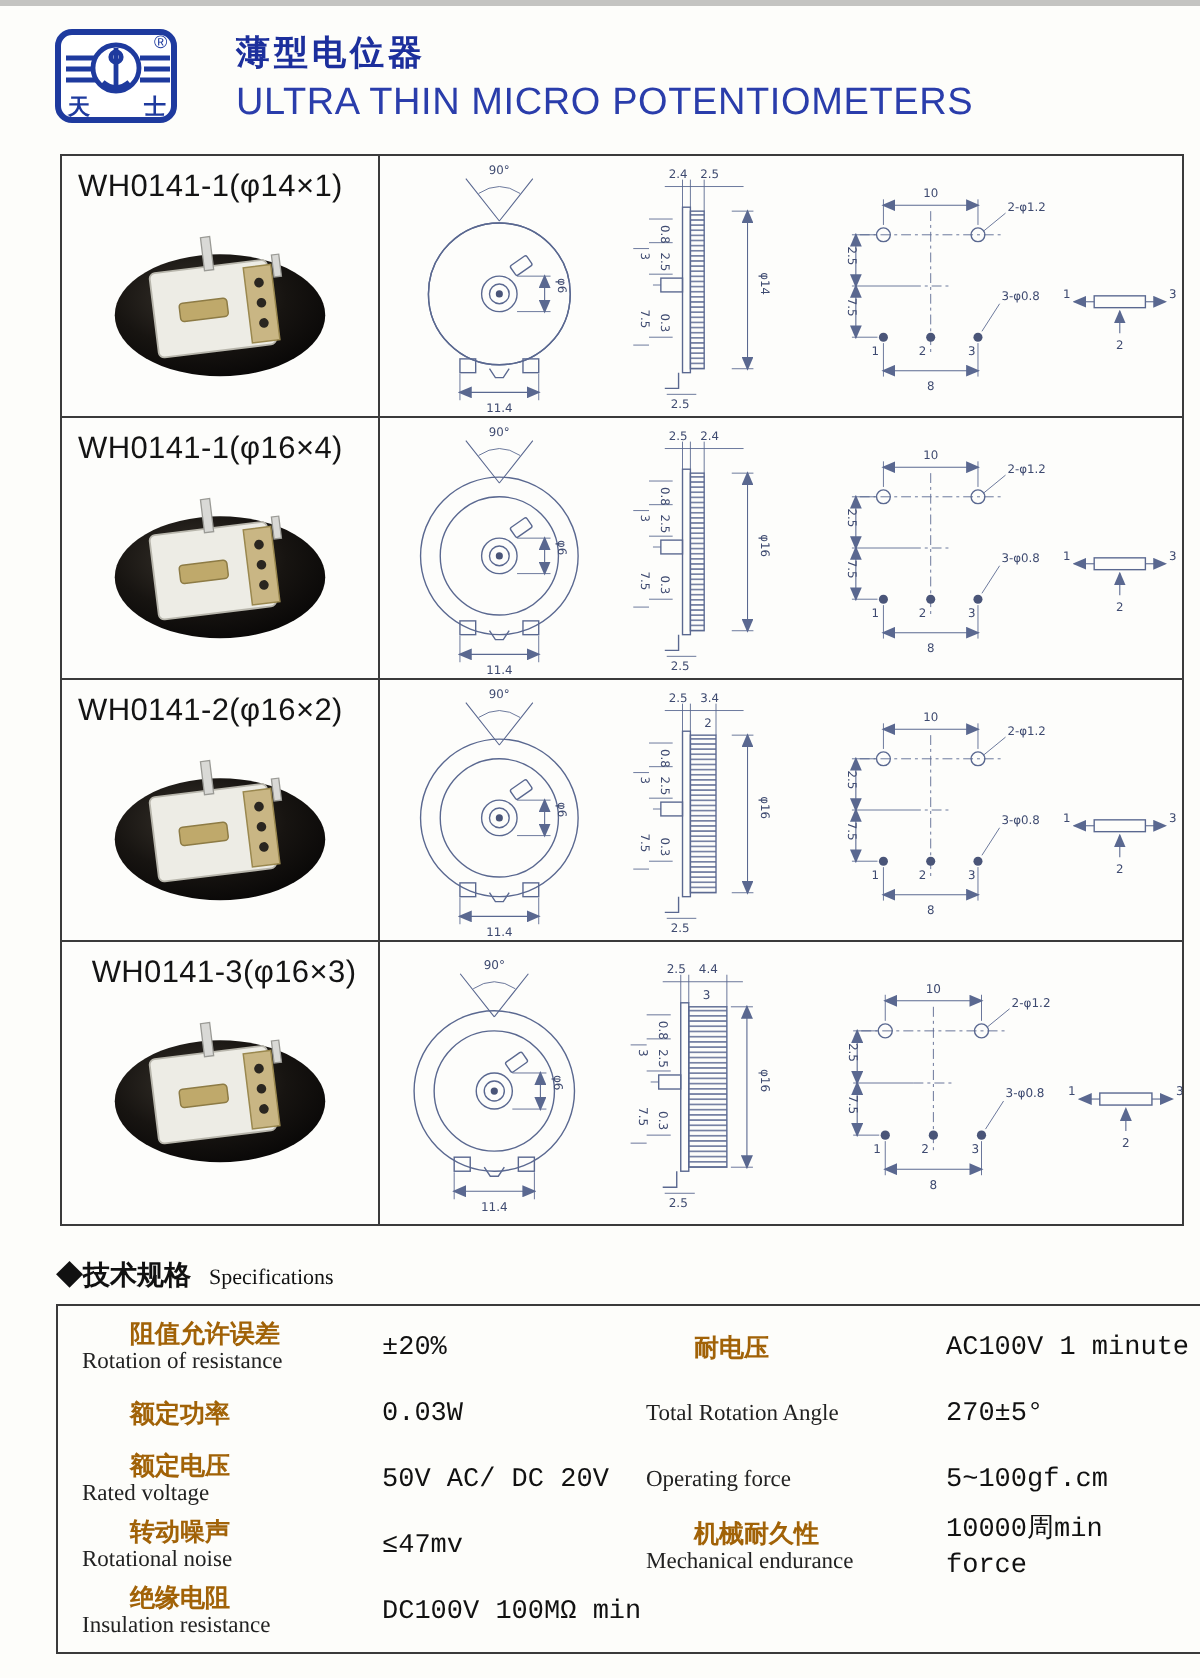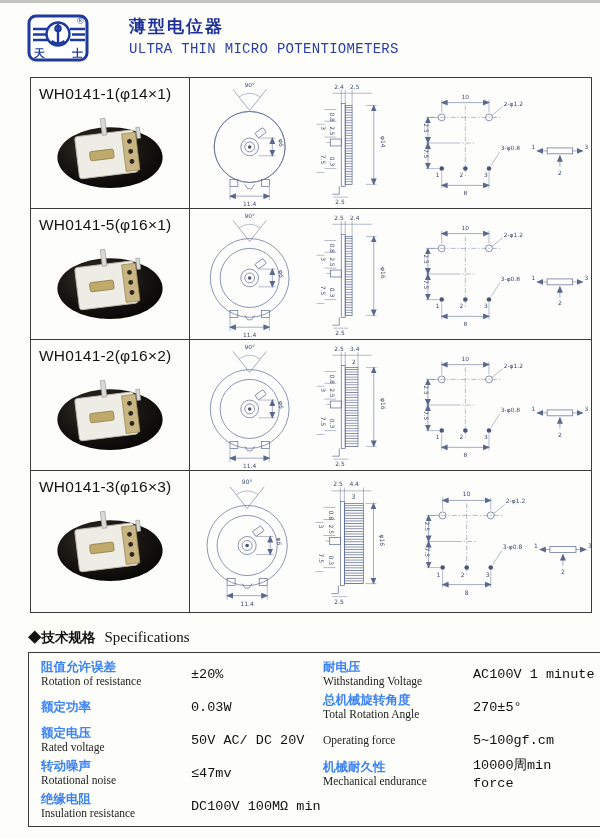--- a/index.html
+++ b/index.html
@@ -7,51 +7,51 @@
     width:600px;height:839px;
     background:#fdfdfa;
     font-family:"Liberation Sans",sans-serif;
     color:#1a1a1a;
     position:relative;overflow:hidden;
   }
   .scan-top{height:3px;background:#c4c4c1;}
   
   .header{display:flex;align-items:flex-start;padding:10px 0 0 27px;height:58px;}
   .logo{width:64px;height:50px;flex:0 0 auto;}
-  .titles{margin-left:38px;padding-top:2px;font-family:Liberation Mono, monospace;}
+  .titles{margin-left:27px;padding-top:2px;}
   .title-cn{font-size:17px;font-weight:bold;color:#1c2f9c;letter-spacing:2px;}
-  .title-en{font-size:14px;color:#2a3dab;letter-spacing:0.3px;margin-top:3px;}
+  .title-en{font-size:19px;color:#2a3dab;letter-spacing:0.3px;margin-top:3px;}
   
   .ptable{margin:6px 0 16px 30px;width:562px;border:1.5px solid #3b3b3b;box-sizing:border-box;background:#fdfdfb;}
   .prow{display:flex;height:130px;}
   .prow + .prow{border-top:1px solid #3b3b3b;}
-  .prow:last-child{height:141px;}
+  .prow:last-child{height:141px;text-align:center;}
   .pcell-left{width:159px;border-right:1px solid #3b3b3b;box-sizing:border-box;display:flex;flex-direction:column;}
   .plabel{font-size:15.5px;color:#141414;padding:7px 4px 0 8px;letter-spacing:0.2px;white-space:nowrap;}
   .photo{width:148px;height:96px;margin:2px auto 0 auto;display:block;}
   .pcell-right{flex:1;display:flex;align-items:center;justify-content:center;}
   .drawing{width:100%;height:100%;}
   .drawing line,.drawing rect,.drawing circle,.drawing path,.drawing ellipse{stroke:#5a6890;stroke-width:0.7;fill:none;}
   .drawing .thin{stroke-width:0.45;}
   .drawing .dim{stroke-width:0.55;}
   .drawing .cl{stroke-width:0.45;stroke-dasharray:5 2 1.5 2;}
   .drawing .pad{fill:#4a5578;stroke:none;}
   .drawing .fillc{fill:#4a5578;stroke:none;}
   .drawing .body{fill:url(#hatch);}
   .drawing text{stroke:none;fill:#3e4a70;font-size:6px;font-family:"DejaVu Sans",sans-serif;}
   
   .specs{margin:13px 0 0 28px;width:578px;}
   .spec-heading{display:flex;align-items:baseline;gap:9px;}
   .spec-h-cn{font-size:13.5px;font-weight:bold;color:#111;}
-  .spec-h-en{font-size:15px;font-family:"Liberation Serif",serif;color:#111;}
+  .spec-h-en{font-size:11px;font-family:"Liberation Serif",serif;color:#111;}
   .spec-box{border:1.5px solid #3a3a3a;margin-top:5px;box-sizing:border-box;display:grid;grid-template-columns:1fr 1fr;padding:5px 0 3px 12px;min-height:160px;}
   .spec-col{display:flex;flex-direction:column;}
   .spec-item{display:flex;align-items:center;min-height:33px;}
   .spec-label{width:150px;flex:0 0 auto;}
-  .spec-cn{font-size:12.5px;font-weight:bold;color:#3b82f6;line-height:1.25;}
+  .spec-cn{font-size:12.5px;font-weight:bold;color:#a16207;line-height:1.25;margin-left:24px;}
   .spec-en{font-size:11.5px;font-family:"Liberation Serif",serif;color:#222;line-height:1.2;}
   .spec-value{font-family:Liberation Mono, monospace;font-size:13.5px;color:#111;line-height:1.3;}
   
   .footer{margin-top:11px;padding-left:212px;font-family:"Liberation Serif",serif;font-weight:bold;font-size:17px;color:#15257e;letter-spacing:0.4px;white-space:nowrap;}
 </style>
 </head>
 <body>
 
 <svg width="0" height="0" style="position:absolute" aria-hidden="true">
   <defs>
@@ -196,21 +196,21 @@
           <text x="347" y="72" text-anchor="end">1</text>
           <text x="397" y="72">3</text>
           <text x="372" y="98" text-anchor="middle">2</text>
         </g>
       </svg>
     </div>
   </div>
 
   <div class="prow">
     <div class="pcell-left">
-      <div class="plabel">WH0141-5(φ16×1)</div>
+      <div class="plabel">WH0141-1(φ16×4)</div>
       <svg class="photo" viewBox="0 0 160 104">
         <ellipse cx="80" cy="57" rx="57" ry="33" fill="url(#gBody)"></ellipse>
         <g transform="rotate(-7 80 52)">
           <rect x="44" y="30" width="64" height="46" rx="3" fill="#edece5" stroke="#b8b6ac" stroke-width="1"></rect>
           <rect x="58" y="48" width="26" height="10" rx="2" fill="#bfa96b" stroke="#8d7b45" stroke-width="0.8"></rect>
           <rect x="95" y="33" width="15" height="41" fill="#c9b684" stroke="#9a884f" stroke-width="0.8"></rect>
           <circle cx="102.5" cy="42" r="2.6" fill="#2a2620"></circle>
           <circle cx="102.5" cy="53" r="2.6" fill="#2a2620"></circle>
           <circle cx="102.5" cy="64" r="2.6" fill="#2a2620"></circle>
           <rect x="74" y="14" width="5" height="18" fill="#d9d9d6" stroke="#9a9a95" stroke-width="0.7"></rect>
@@ -584,31 +584,29 @@
     <div class="spec-value">
       <div>DC100V 100MΩ min</div>
       <div></div>
     </div>
   </div>
 </div>
     <div class="spec-col" id="spec-right">
   <div class="spec-item">
     <div class="spec-label">
       <div class="spec-cn">耐电压</div>
-      <div class="spec-en">Withstanding Voltage</div>
     </div>
     <div class="spec-value">
       <div>AC100V 1 minute</div>
       <div></div>
     </div>
   </div>
 
   <div class="spec-item">
     <div class="spec-label">
-      <div class="spec-cn">总机械旋转角度</div>
       <div class="spec-en">Total Rotation Angle</div>
     </div>
     <div class="spec-value">
       <div>270±5°</div>
       <div></div>
     </div>
   </div>
 
   <div class="spec-item">
     <div class="spec-label">

